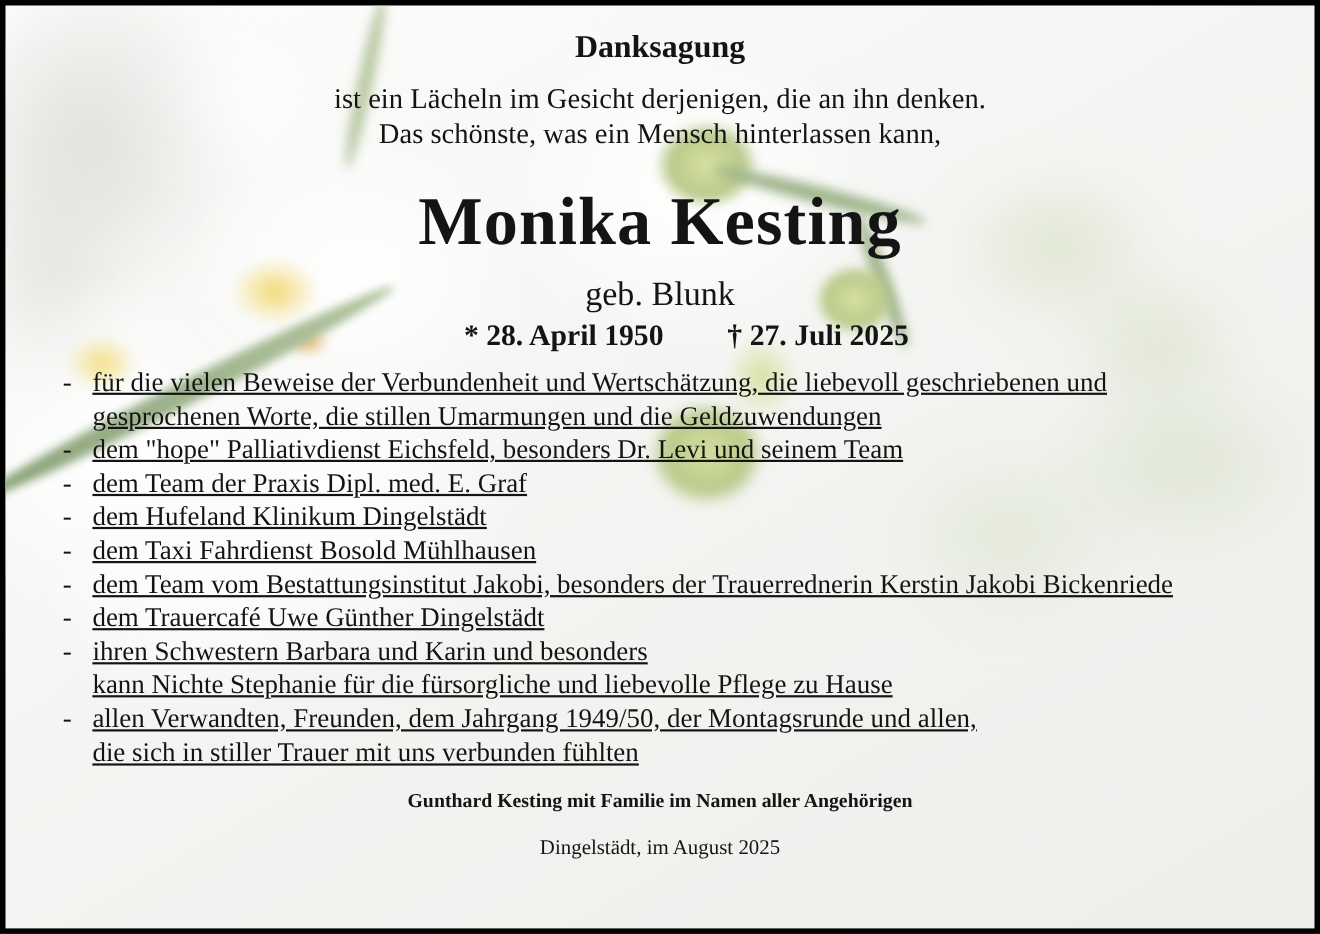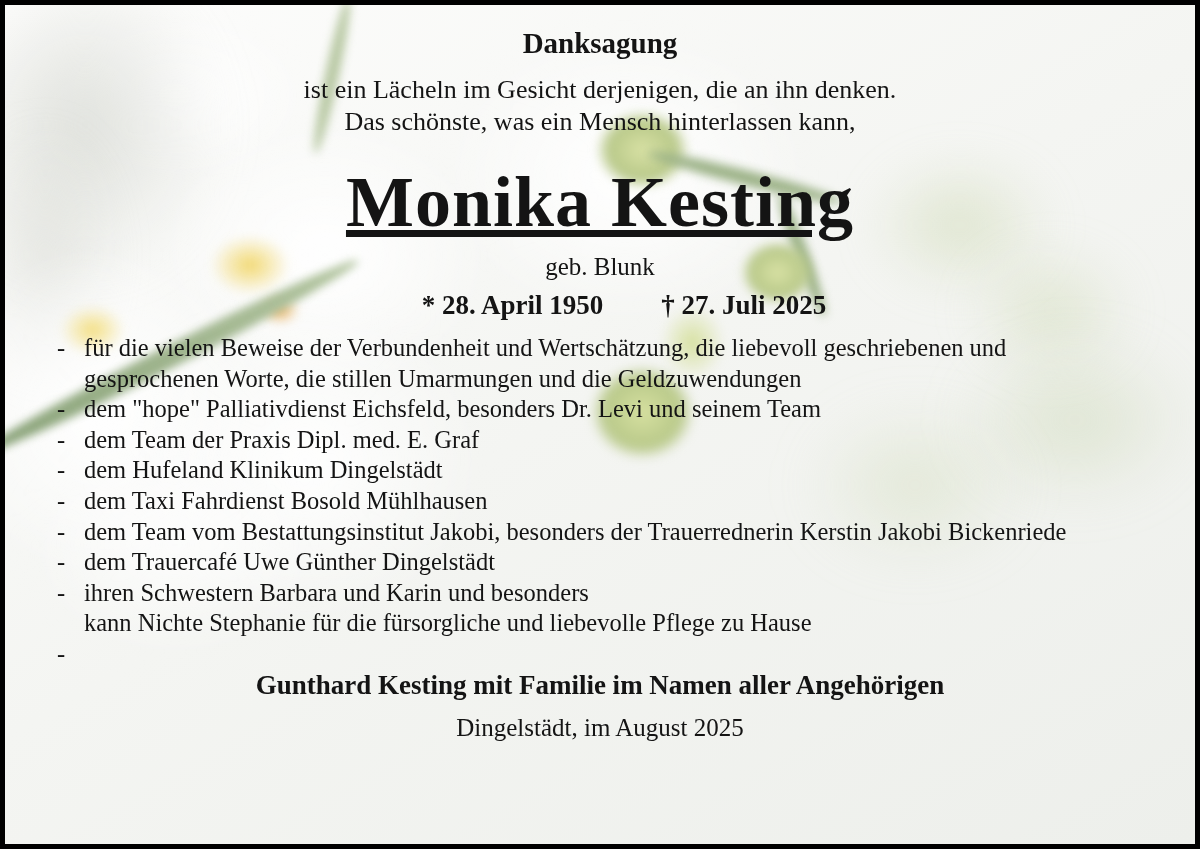--- a/index.html
+++ b/index.html
@@ -31,30 +31,30 @@
   .s18{left:585px;top:360px;width:105px;height:95px;background:radial-gradient(closest-side,#d6e0a0,#b9c98a 72%,rgba(185,201,138,0));filter:blur(5px);}
   .s19{left:655px;top:300px;width:65px;height:75px;background:radial-gradient(closest-side,#d6e0a0,rgba(185,201,138,0));filter:blur(5px);}
   .s20{left:860px;top:150px;width:190px;height:140px;background:radial-gradient(closest-side,rgba(199,212,168,.5),rgba(199,212,168,0));filter:blur(22px);}
   .s21{left:960px;top:240px;width:170px;height:130px;background:radial-gradient(closest-side,rgba(199,212,168,.45),rgba(199,212,168,0));filter:blur(22px);}
   .s22{left:950px;top:330px;width:240px;height:170px;background:radial-gradient(closest-side,rgba(190,206,160,.4),rgba(190,206,160,0));filter:blur(26px);}
   .s23{left:800px;top:400px;width:220px;height:160px;background:radial-gradient(closest-side,rgba(205,217,180,.45),rgba(205,217,180,0));filter:blur(26px);}
 
   .content{position:relative;z-index:2;height:100%;display:flex;flex-direction:column;align-items:center;padding-top:21px;box-sizing:border-box;}
   .header{font-size:29px;line-height:34px;font-weight:bold;}
   .quote{margin-top:14px;font-size:26px;line-height:32px;text-align:center;}
-  .name{margin-top:16px;font-size:72px;line-height:96px;font-weight:bold;letter-spacing:1px;white-space:nowrap;text-decoration:underline;}
-  .birth{margin-top:2px;font-size:25px;line-height:30px;}
+  .name{margin-top:16px;font-size:62px;line-height:96px;font-weight:bold;letter-spacing:1px;white-space:nowrap;}
+  .birth{margin-top:2px;font-size:31px;line-height:30px;}
   .dates{margin-top:7px;font-size:27px;line-height:32px;font-weight:bold;display:flex;gap:58px;margin-left:48px;}
   .thanks-heading{align-self:flex-start;margin:24px 0 0 34px;font-size:31px;line-height:36px;font-weight:bold;}
   .thanks-list{align-self:flex-start;margin:12px 0 0 52px;font-size:24.5px;line-height:30.6px;}
   .thanks-item{display:flex;}
   .thanks-item .dash{width:27px;flex:none;}
-  .item-text{white-space:pre-line;}
-  .closing{margin-top:0;font-size:27px;line-height:31px;font-weight:bold;}
-  .place{margin-top:12px;font-size:25px;line-height:30px;text-align:center;}
+  .item-text{white-space:pre-line;text-decoration:underline;}
+  .closing{margin-top:13px;font-size:18px;line-height:31px;font-weight:bold;}
+  .place{margin-top:12px;font-size:19px;line-height:30px;text-align:center;}
 </style>
 </head>
 <body>
 
 <div class="page">
   <div class="bg">
     <div class="s1"></div>
     <div class="s2"></div>
     <div class="s3"></div>
     <div class="s4"></div>
@@ -129,18 +129,20 @@
   </div>
 
   <div class="thanks-item">
     <span class="dash">-</span>
     <span class="item-text">ihren Schwestern Barbara und Karin und besonders
 kann Nichte Stephanie für die fürsorgliche und liebevolle Pflege zu Hause</span>
   </div>
 
   <div class="thanks-item">
     <span class="dash">-</span>
+    <span class="item-text">allen Verwandten, Freunden, dem Jahrgang 1949/50, der Montagsrunde und allen,
+die sich in stiller Trauer mit uns verbunden fühlten</span>
   </div>
 </div>
     <div class="closing">Gunthard Kesting mit Familie im Namen aller Angehörigen</div>
     <div class="place">Dingelstädt, im August 2025</div>
   </div>
 </div>
 
 </body></html>

